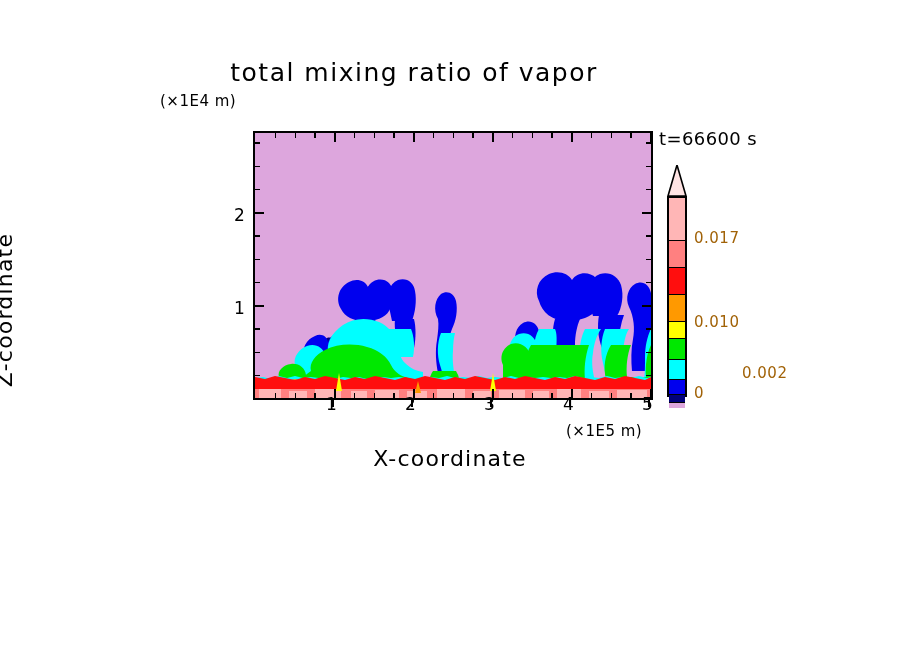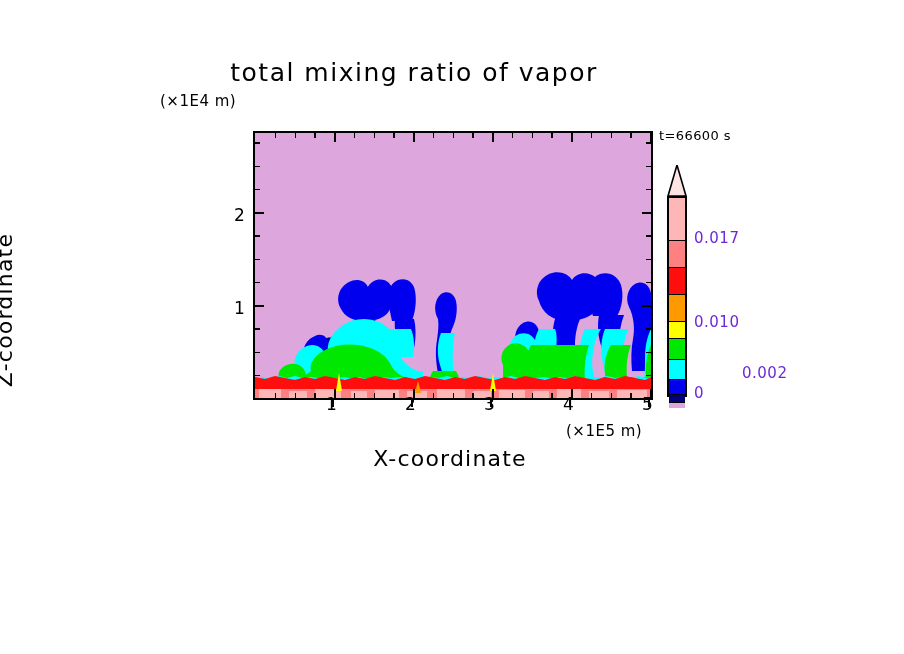--- a/index.html
+++ b/index.html
@@ -8,34 +8,34 @@
   .abs{position:absolute;}
   
   #title{left:0;top:58px;width:904px;text-align:center;font-size:25px;color:#000;
          letter-spacing:1.5px;transform:translateX(-38px);white-space:nowrap;}
   #zunit{left:160px;top:92px;font-size:15px;color:#000;letter-spacing:.5px;}
   #xunit{left:566px;top:422px;font-size:15px;color:#000;letter-spacing:.5px;}
   #xaxislabel{left:0;top:446px;width:904px;text-align:center;font-size:22px;
               letter-spacing:1.2px;transform:translateX(-2px);}
   #yaxislabel{left:-8px;top:160px;width:300px;text-align:center;font-size:22px;
               letter-spacing:1.2px;transform:rotate(-90deg);transform-origin:150px 150px;}
-  #tstamp{left:659px;top:128px;font-size:13px;color:#000;letter-spacing:.4px;}
+  #tstamp{left:659px;top:128px;font-size:18px;color:#000;letter-spacing:.4px;}
   
   #plot{left:253px;top:131px;width:400px;height:269px;
         border:2px solid #000;box-sizing:border-box;overflow:hidden;background:#dda6dd;}
   #fieldsvg{position:absolute;left:0;top:0;}
   
   .tk{position:absolute;background:#000;}
   .xtl,.ytl{position:absolute;font-size:17px;color:#000;}
   
   #cbar{left:667px;top:196px;width:20px;height:201px;border:2px solid #000;
         box-sizing:border-box;}
   .cband{width:100%;}
   #cbtip{left:667px;top:165px;width:20px;height:32px;}
-  .cblab{position:absolute;font-size:15px;color:#6d28d9;letter-spacing:.5px;text-align:right;}
+  .cblab{position:absolute;font-size:15px;color:#a16207;letter-spacing:.5px;text-align:right;}
 </style>
 </head>
 <body>
 
 <div class="abs" id="title">total mixing ratio of vapor</div>
 <div class="abs" id="zunit">(×1E4 m)</div>
 <div class="abs" id="tstamp">t=66600 s</div>
 
 <div class="abs" id="plot">
   <svg id="fieldsvg" width="396" height="265" viewBox="0 0 396 265">

